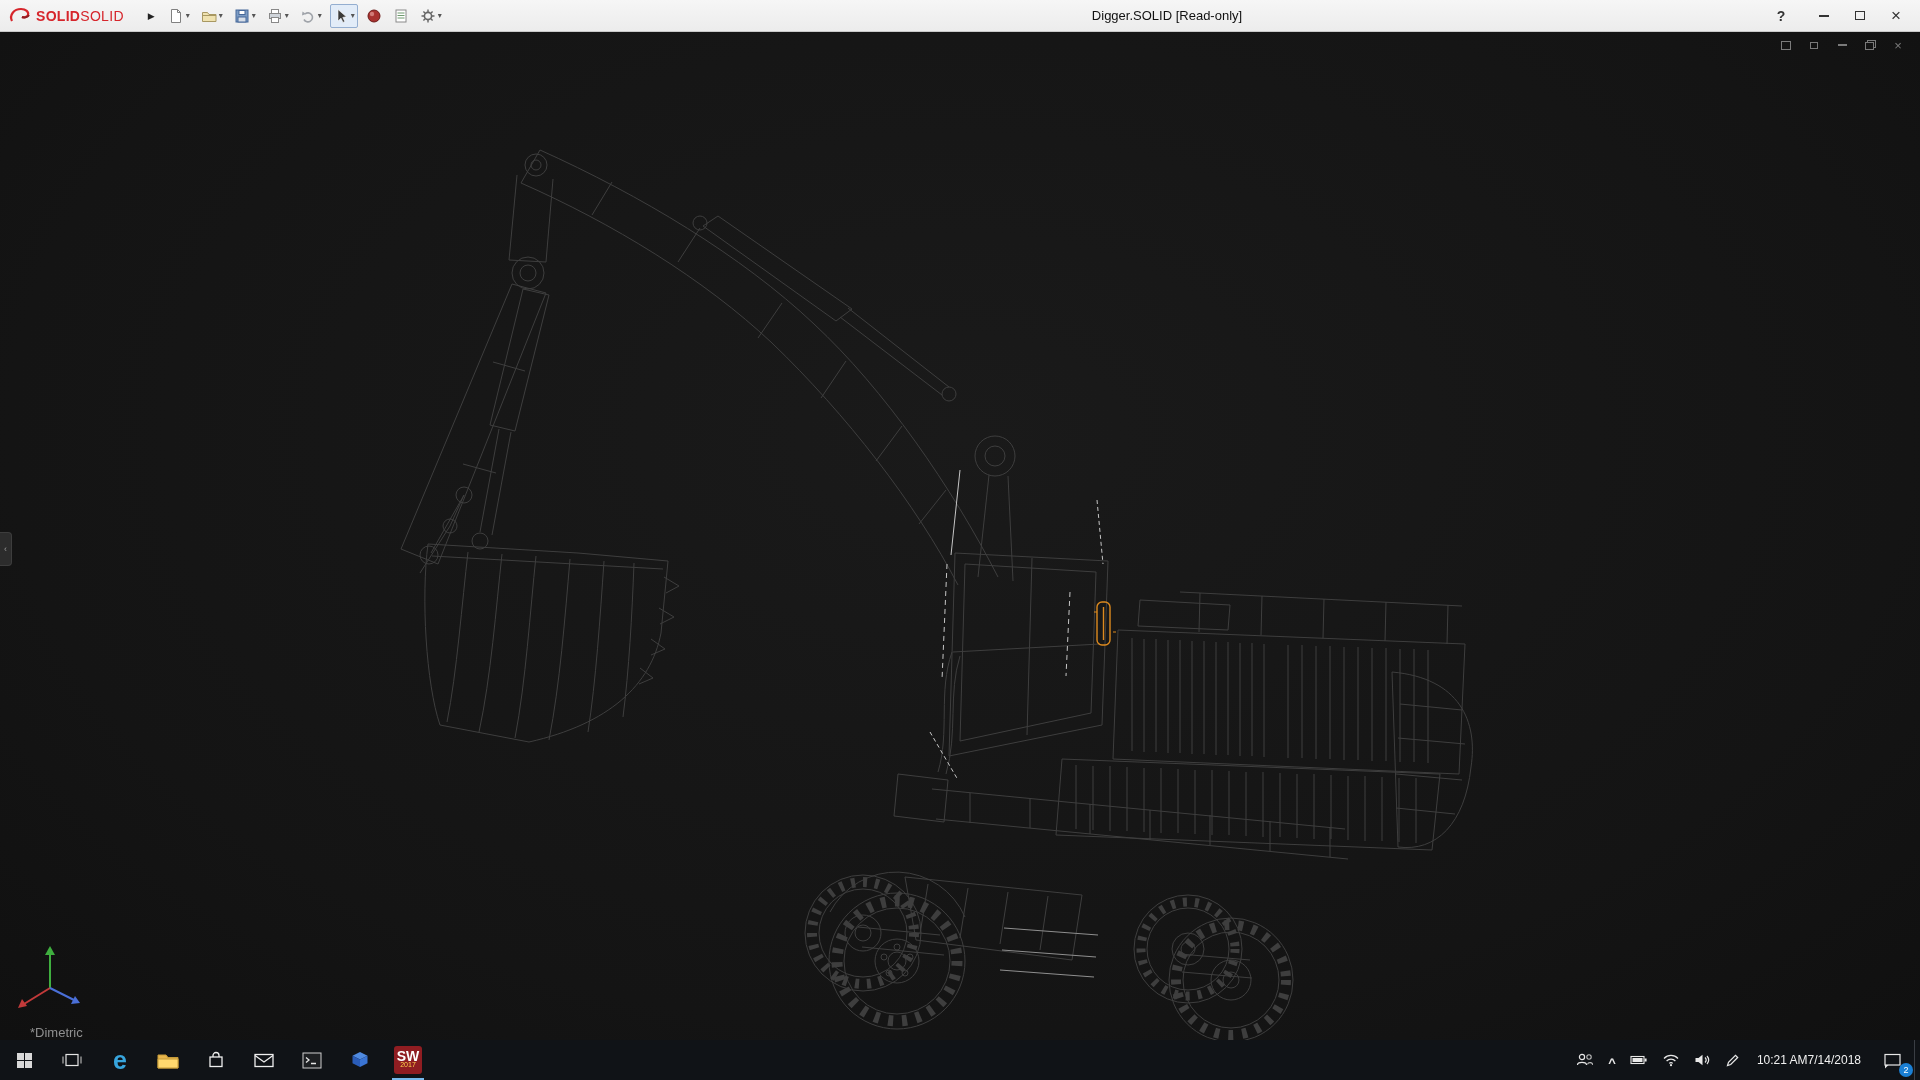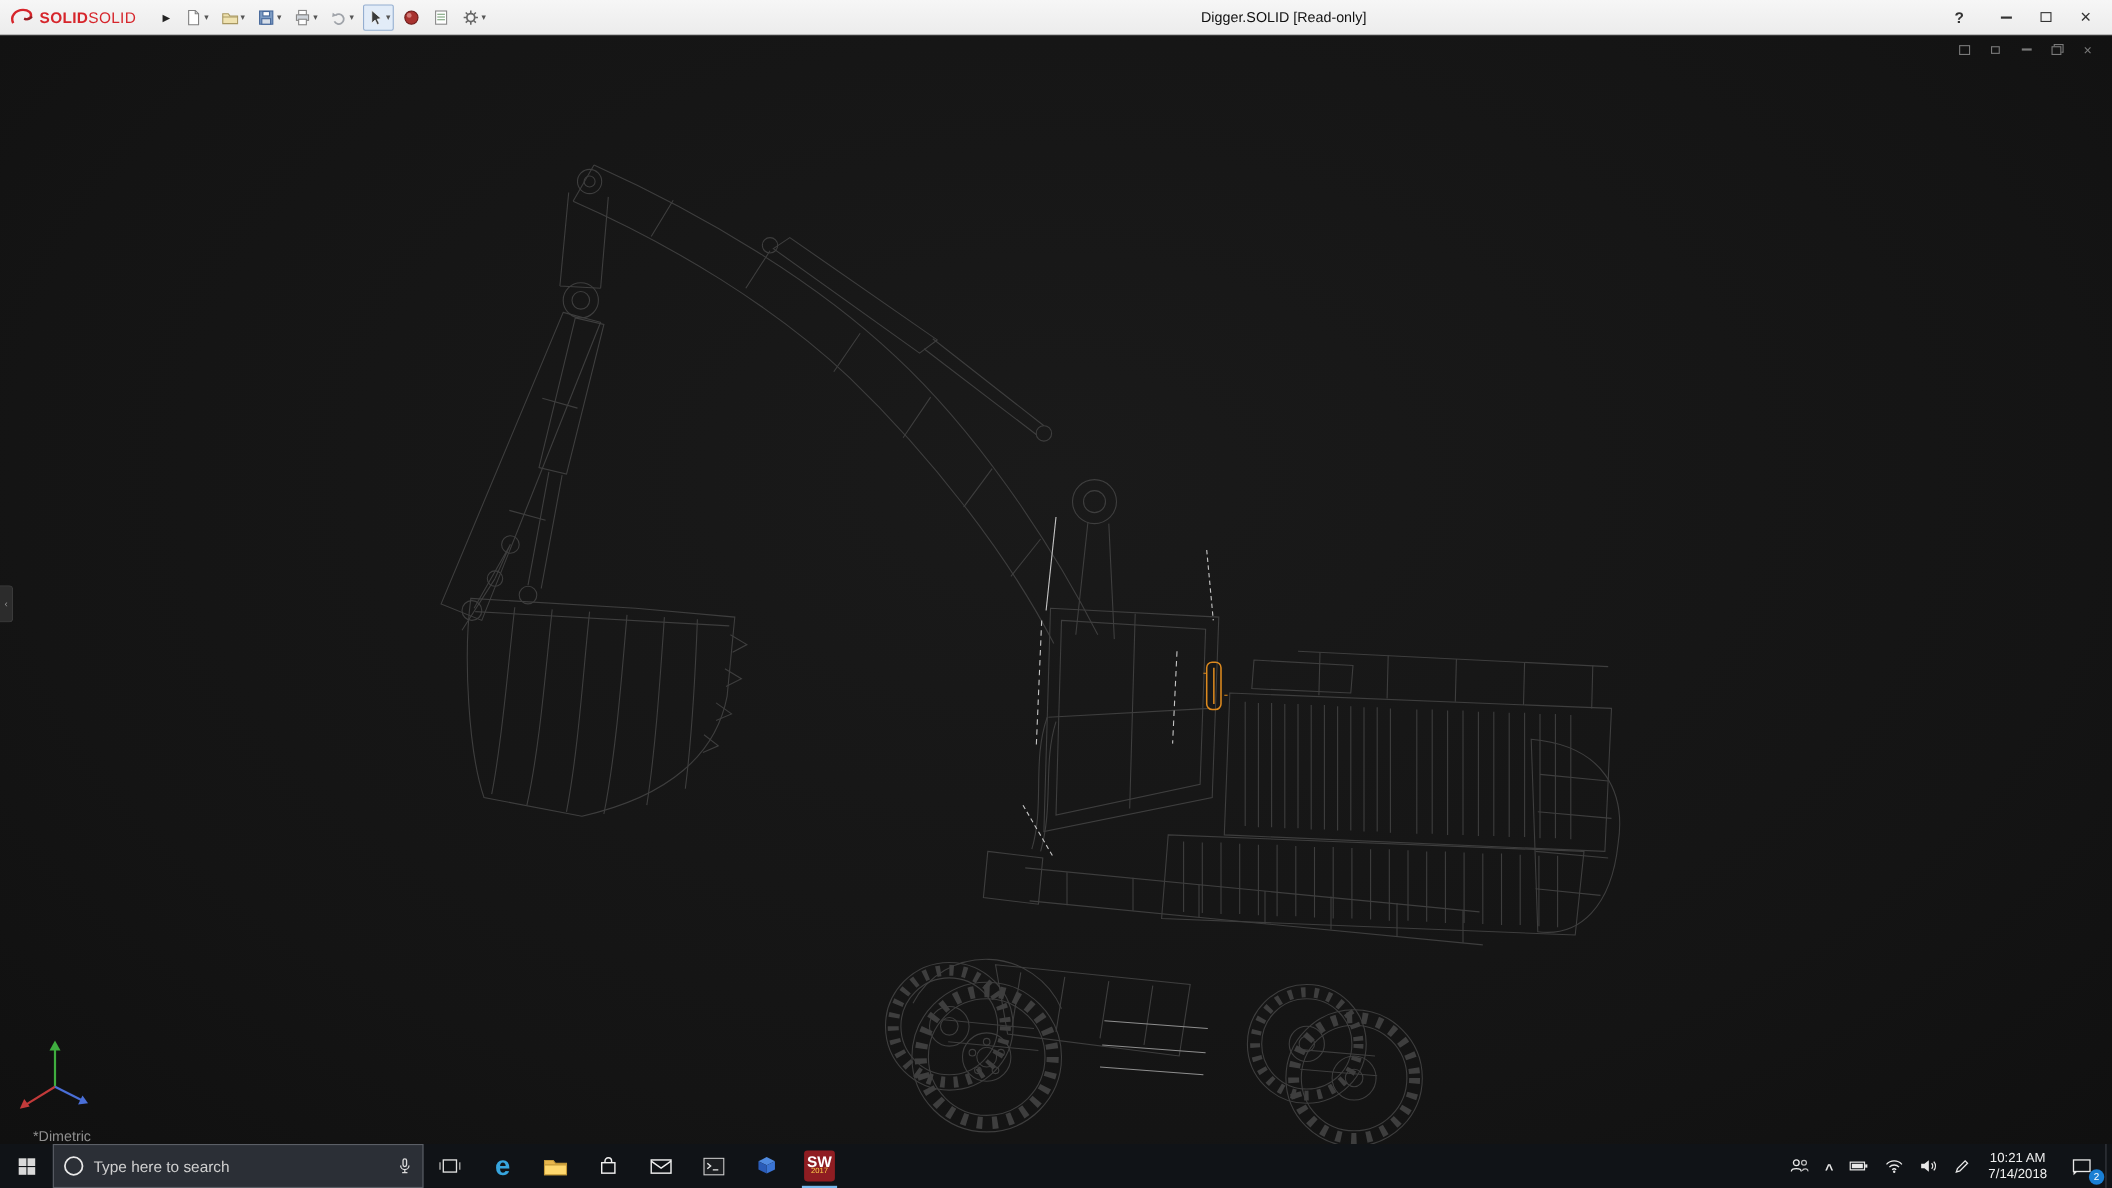--- a/index.html
+++ b/index.html
@@ -84,21 +84,21 @@
   .edge-e { font-size:25px; font-weight:bold; color:#37a5de; line-height:1; }
   .sw-icon {
     width:28px; height:28px; background:#8f1d22; border-radius:3px;
     display:flex; flex-direction:column; align-items:center; justify-content:center; gap:0;
   }
   .sw-icon .sw-top { color:#fff; font-size:14px; font-weight:bold; line-height:10px; }
   .sw-icon .sw-year { color:#ffd24a; font-size:7px; line-height:8px; }
   .tray { margin-left:auto; display:flex; align-items:stretch; }
   .tray-btn { display:flex; align-items:center; justify-content:center; padding:0 7px; position:relative; color:#e8e8e8; }
   .chevron-up { font-size:13px; color:#e8e8e8; font-weight:bold; transform:translateY(2px); }
-  .clock { display:flex; flex-direction:column; align-items:center; justify-content:center; padding:0 10px; }
+  .clock { display:flex; flex-direction:row; align-items:center; justify-content:center; padding:0 10px; }
   .clock div { font-size:12px; color:#f0f0f0; line-height:15px; white-space:nowrap; }
   .badge {
     position:absolute; right:1px; bottom:3px; min-width:14px; height:14px; border-radius:7px;
     background:#1a7fd4; color:#fff; font-size:9px; display:flex; align-items:center; justify-content:center;
     padding:0 2px;
   }
   .show-desktop { width:6px; border-left:1px solid #3a3e44; }
 </style>
 </head>
 <body>
@@ -349,30 +349,20 @@
   <footer class="taskbar">
     <div class="tb-btn">
       <svg width="17" height="17" viewBox="0 0 17 17">
         <rect x="1" y="1" width="7" height="7" fill="#d9d9d9"></rect>
           <rect x="9" y="1" width="7" height="7" fill="#d9d9d9"></rect>
         <rect x="1" y="9" width="7" height="7" fill="#d9d9d9"></rect>
           <rect x="9" y="9" width="7" height="7" fill="#d9d9d9"></rect>
       </svg>
     </div>
 
-    <div class="search-box">
-      <svg width="20" height="20" viewBox="0 0 20 20">
-        <circle cx="10" cy="10" r="8" fill="none" stroke="#e8e8e8" stroke-width="1.6"></circle>
-      </svg>
-      <input type="text" placeholder="Type here to search" style="">
-      <svg width="16" height="16" viewBox="0 0 16 16">
-        <rect x="6.4" y="1.5" width="3.2" height="7" rx="1.6" fill="none" stroke="#dcdcdc" stroke-width="1.2"></rect>
-        <path d="M4.2 7.5 a3.8 3.8 0 0 0 7.6 0 M8 11.6 V 14 M5.6 14 h4.8" fill="none" stroke="#dcdcdc" stroke-width="1.2"></path>
-      </svg>
-    </div>
 
     <div class="tb-btn">
       <svg width="20" height="16" viewBox="0 0 20 16">
         <rect x="4" y="2.5" width="12" height="11" fill="none" stroke="#e4e4e4" stroke-width="1.2"></rect>
         <path d="M1 4.5v7 M19 4.5v7" stroke="#9a9a9a" stroke-width="1.4"></path>
       </svg>
     </div>
     <div class="tb-btn">
       <span class="edge-e">e</span>
     </div>

